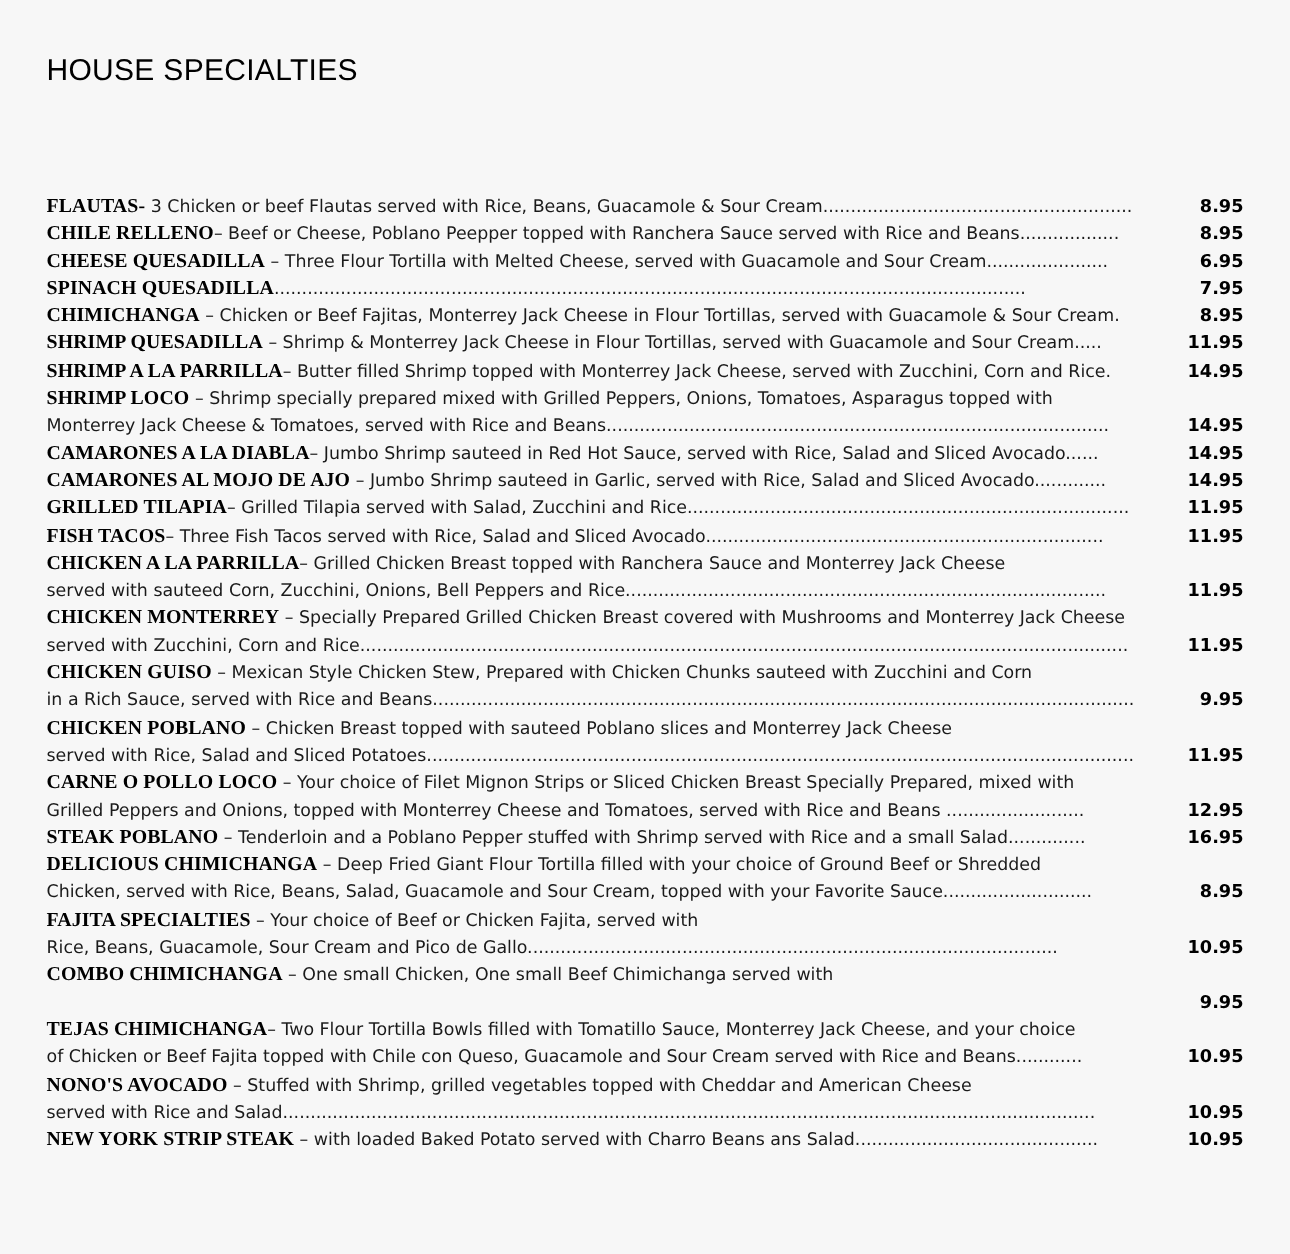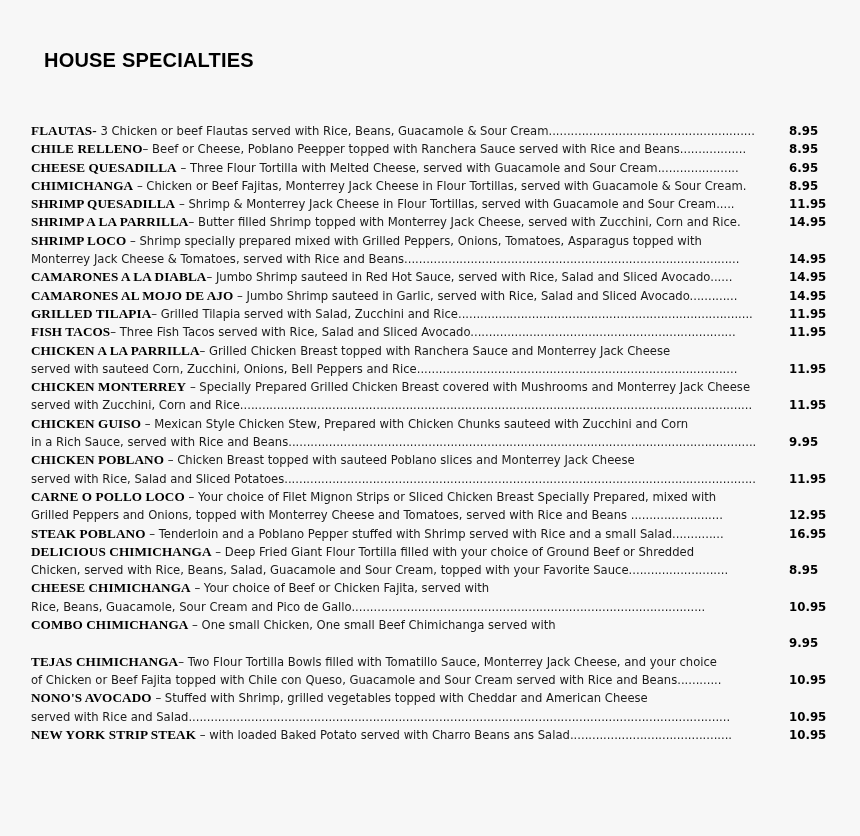--- a/index.html
+++ b/index.html
@@ -2,58 +2,61 @@
 <html><head>
   <meta charset="utf-8">
   <style>
     html, body { margin: 0; padding: 0; }
     body {
       width: 860px; height: 836px; background: #f7f7f7; color: #000;
       position: relative; overflow: hidden;
     }
     .title {
       position: absolute; left: 31px; top: 36px;
-      font-family: "Liberation Sans", sans-serif; font-weight: bold;
-      font-size: 20px; letter-spacing: 0.2px; margin: 13px;
+      font-family: "Liberation Sans", sans-serif; font-weight: normal;
+      font-size: 20px; letter-spacing: 0.2px; margin: 0;
     }
     .menu {
       position: absolute; left: 31px; top: 124px; width: 800px;
     }
     .item { position: relative; }
     .line {
-      height: 18.3px; line-height: 14px; position: relative;
+      height: 18.3px; line-height: 26px; position: relative;
       white-space: nowrap; font-size: 12.4px;
     }
     .name {
       font-family: "Liberation Serif", serif; font-weight: bold; font-size: 13.2px;
       letter-spacing: 0.1px;
     }
     .desc {
       font-family: "DejaVu Sans", sans-serif; font-size: 11.6px; color: #1a1a1a;
     }
     .price {
-      position: absolute; top: 0; right: 2px; width: 40px; 
+      position: absolute; top: 0; right: 2px; width: 40px; text-align: right;
       font-family: "DejaVu Sans", sans-serif; font-weight: bold; font-size: 11.8px;
     }
     .textwrap { display: inline-block; max-width: 752px; overflow: hidden; vertical-align: top; }
   </style>
 </head>
 <body>
 
 <h1 class="title">HOUSE SPECIALTIES</h1>
 
 <div class="menu" id="menu">
     <div class="item">
       <div class="line"><span class="textwrap"><span class="name">FLAUTAS-</span><span class="desc"> 3 Chicken or beef Flautas served with Rice, Beans, Guacamole &amp; Sour Cream........................................................</span></span><span class="price">8.95</span></div>
     </div>
     <div class="item">
       <div class="line"><span class="textwrap"><span class="name">CHILE RELLENO</span><span class="desc">– Beef or Cheese, Poblano Peepper topped with Ranchera Sauce served with Rice and Beans..................</span></span><span class="price">8.95</span></div>
     </div>
     <div class="item">
       <div class="line"><span class="textwrap"><span class="name">CHEESE QUESADILLA</span><span class="desc"> – Three Flour Tortilla with Melted Cheese, served with Guacamole and Sour Cream......................</span></span><span class="price">6.95</span></div>
+    </div>
+    <div class="item">
+      <div class="line"><span class="textwrap"><span class="name">SPINACH QUESADILLA</span><span class="desc">........................................................................................................................................</span></span><span class="price">7.95</span></div>
     </div>
     <div class="item">
       <div class="line"><span class="textwrap"><span class="name">CHIMICHANGA</span><span class="desc"> – Chicken or Beef Fajitas, Monterrey Jack Cheese in Flour Tortillas, served with Guacamole &amp; Sour Cream.</span></span><span class="price">8.95</span></div>
     </div>
     <div class="item">
       <div class="line"><span class="textwrap"><span class="name">SHRIMP QUESADILLA</span><span class="desc"> – Shrimp &amp; Monterrey Jack Cheese in Flour Tortillas, served with Guacamole and Sour Cream.....</span></span><span class="price">11.95</span></div>
     </div>
     <div class="item">
       <div class="line"><span class="textwrap"><span class="name">SHRIMP A LA PARRILLA</span><span class="desc">– Butter filled Shrimp topped with Monterrey Jack Cheese, served with Zucchini, Corn and Rice.</span></span><span class="price">14.95</span></div>
     </div>
@@ -94,21 +97,21 @@
       <div class="line"><span class="textwrap"><span class="desc">Grilled Peppers and Onions, topped with Monterrey Cheese and Tomatoes, served with Rice and Beans .........................</span></span><span class="price">12.95</span></div>
     </div>
     <div class="item">
       <div class="line"><span class="textwrap"><span class="name">STEAK POBLANO</span><span class="desc"> – Tenderloin and a Poblano Pepper stuffed with Shrimp served with Rice and a small Salad..............</span></span><span class="price">16.95</span></div>
     </div>
     <div class="item">
       <div class="line"><span class="textwrap"><span class="name">DELICIOUS CHIMICHANGA</span><span class="desc"> – Deep Fried Giant Flour Tortilla filled with your choice of Ground Beef or Shredded</span></span></div>
       <div class="line"><span class="textwrap"><span class="desc">Chicken, served with Rice, Beans, Salad, Guacamole and Sour Cream, topped with your Favorite Sauce...........................</span></span><span class="price">8.95</span></div>
     </div>
     <div class="item">
-      <div class="line"><span class="textwrap"><span class="name">CHEESE CHIMICHANGA</span><span class="desc"> – Your choice of Beef or Chicken Fajita, served with</span></span></div>
+      <div class="line"><span class="textwrap"><span class="name">FAJITA SPECIALTIES</span><span class="desc"> – Your choice of Beef or Chicken Fajita, served with</span></span></div>
       <div class="line"><span class="textwrap"><span class="desc">Rice, Beans, Guacamole, Sour Cream and Pico de Gallo................................................................................................</span></span><span class="price">10.95</span></div>
     </div>
     <div class="item">
       <div class="line"><span class="textwrap"><span class="name">COMBO CHIMICHANGA</span><span class="desc"> – One small Chicken, One small Beef Chimichanga served with</span></span></div>
       <div class="line"><span class="price">9.95</span></div>
     </div>
     <div class="item">
       <div class="line"><span class="textwrap"><span class="name">TEJAS CHIMICHANGA</span><span class="desc">– Two Flour Tortilla Bowls filled with Tomatillo Sauce, Monterrey Jack Cheese,  and your choice</span></span></div>
       <div class="line"><span class="textwrap"><span class="desc">of Chicken or Beef Fajita topped with Chile con Queso, Guacamole and Sour Cream served with Rice and Beans............</span></span><span class="price">10.95</span></div>
     </div>

